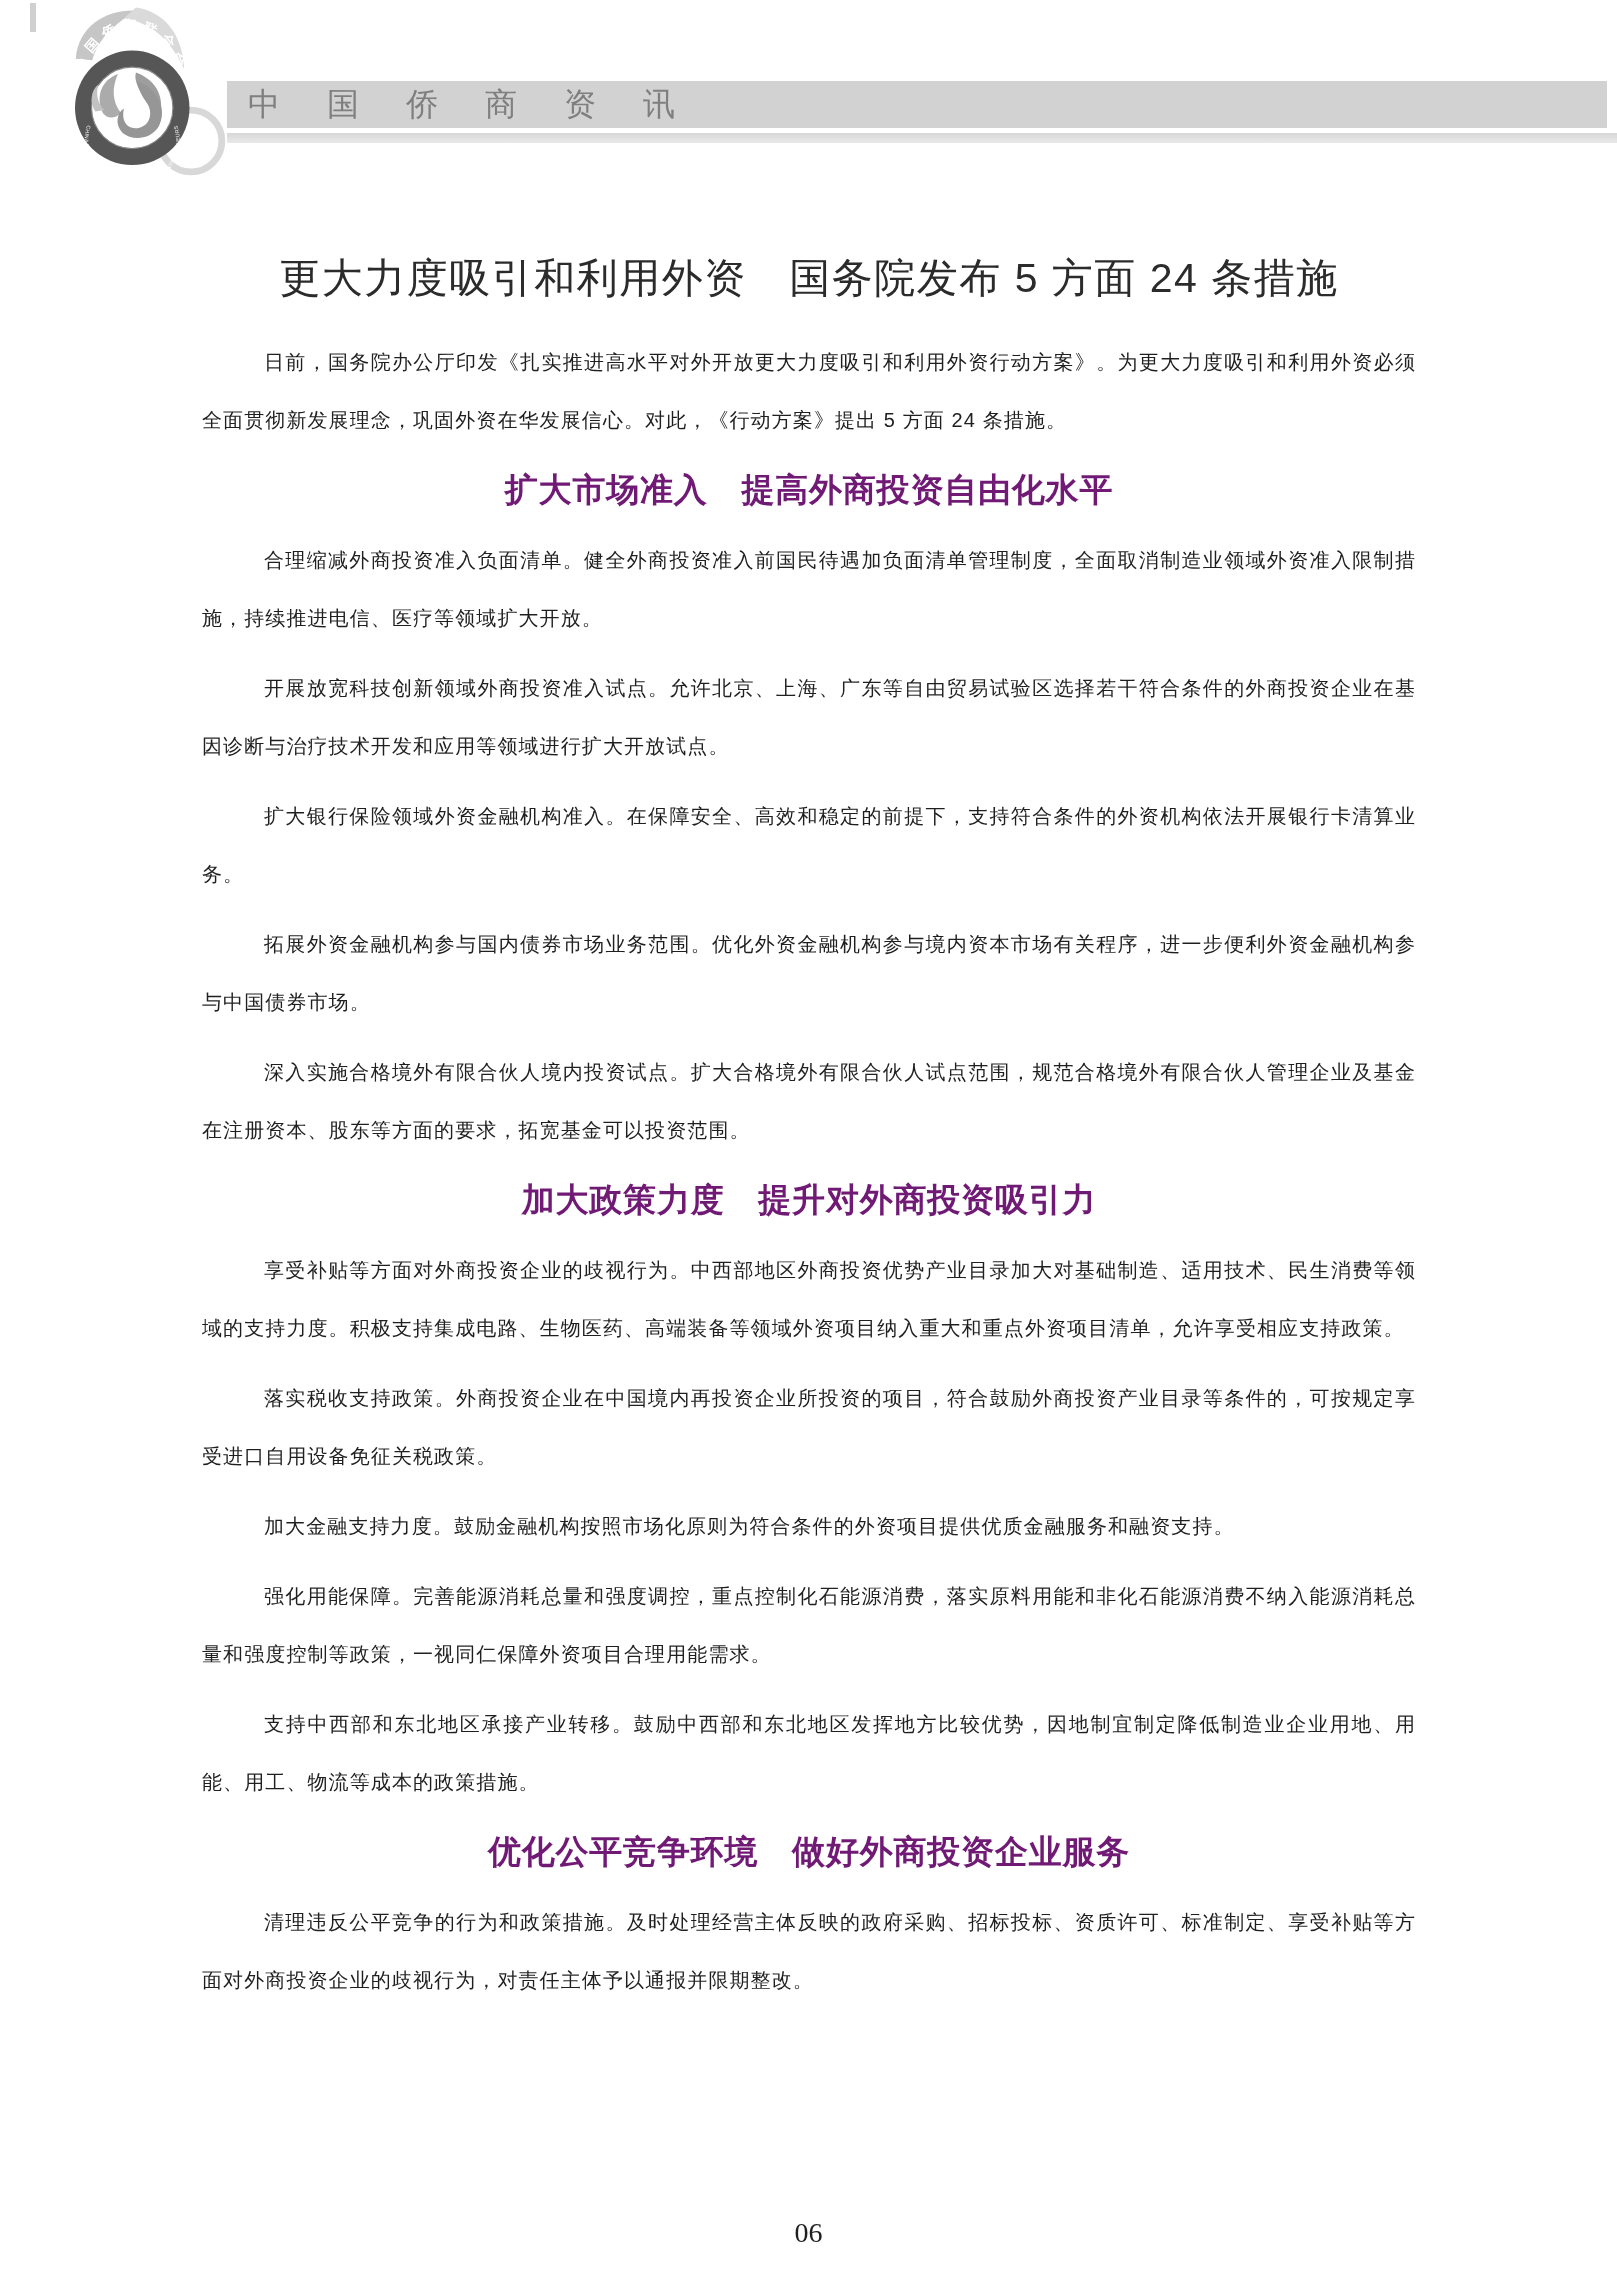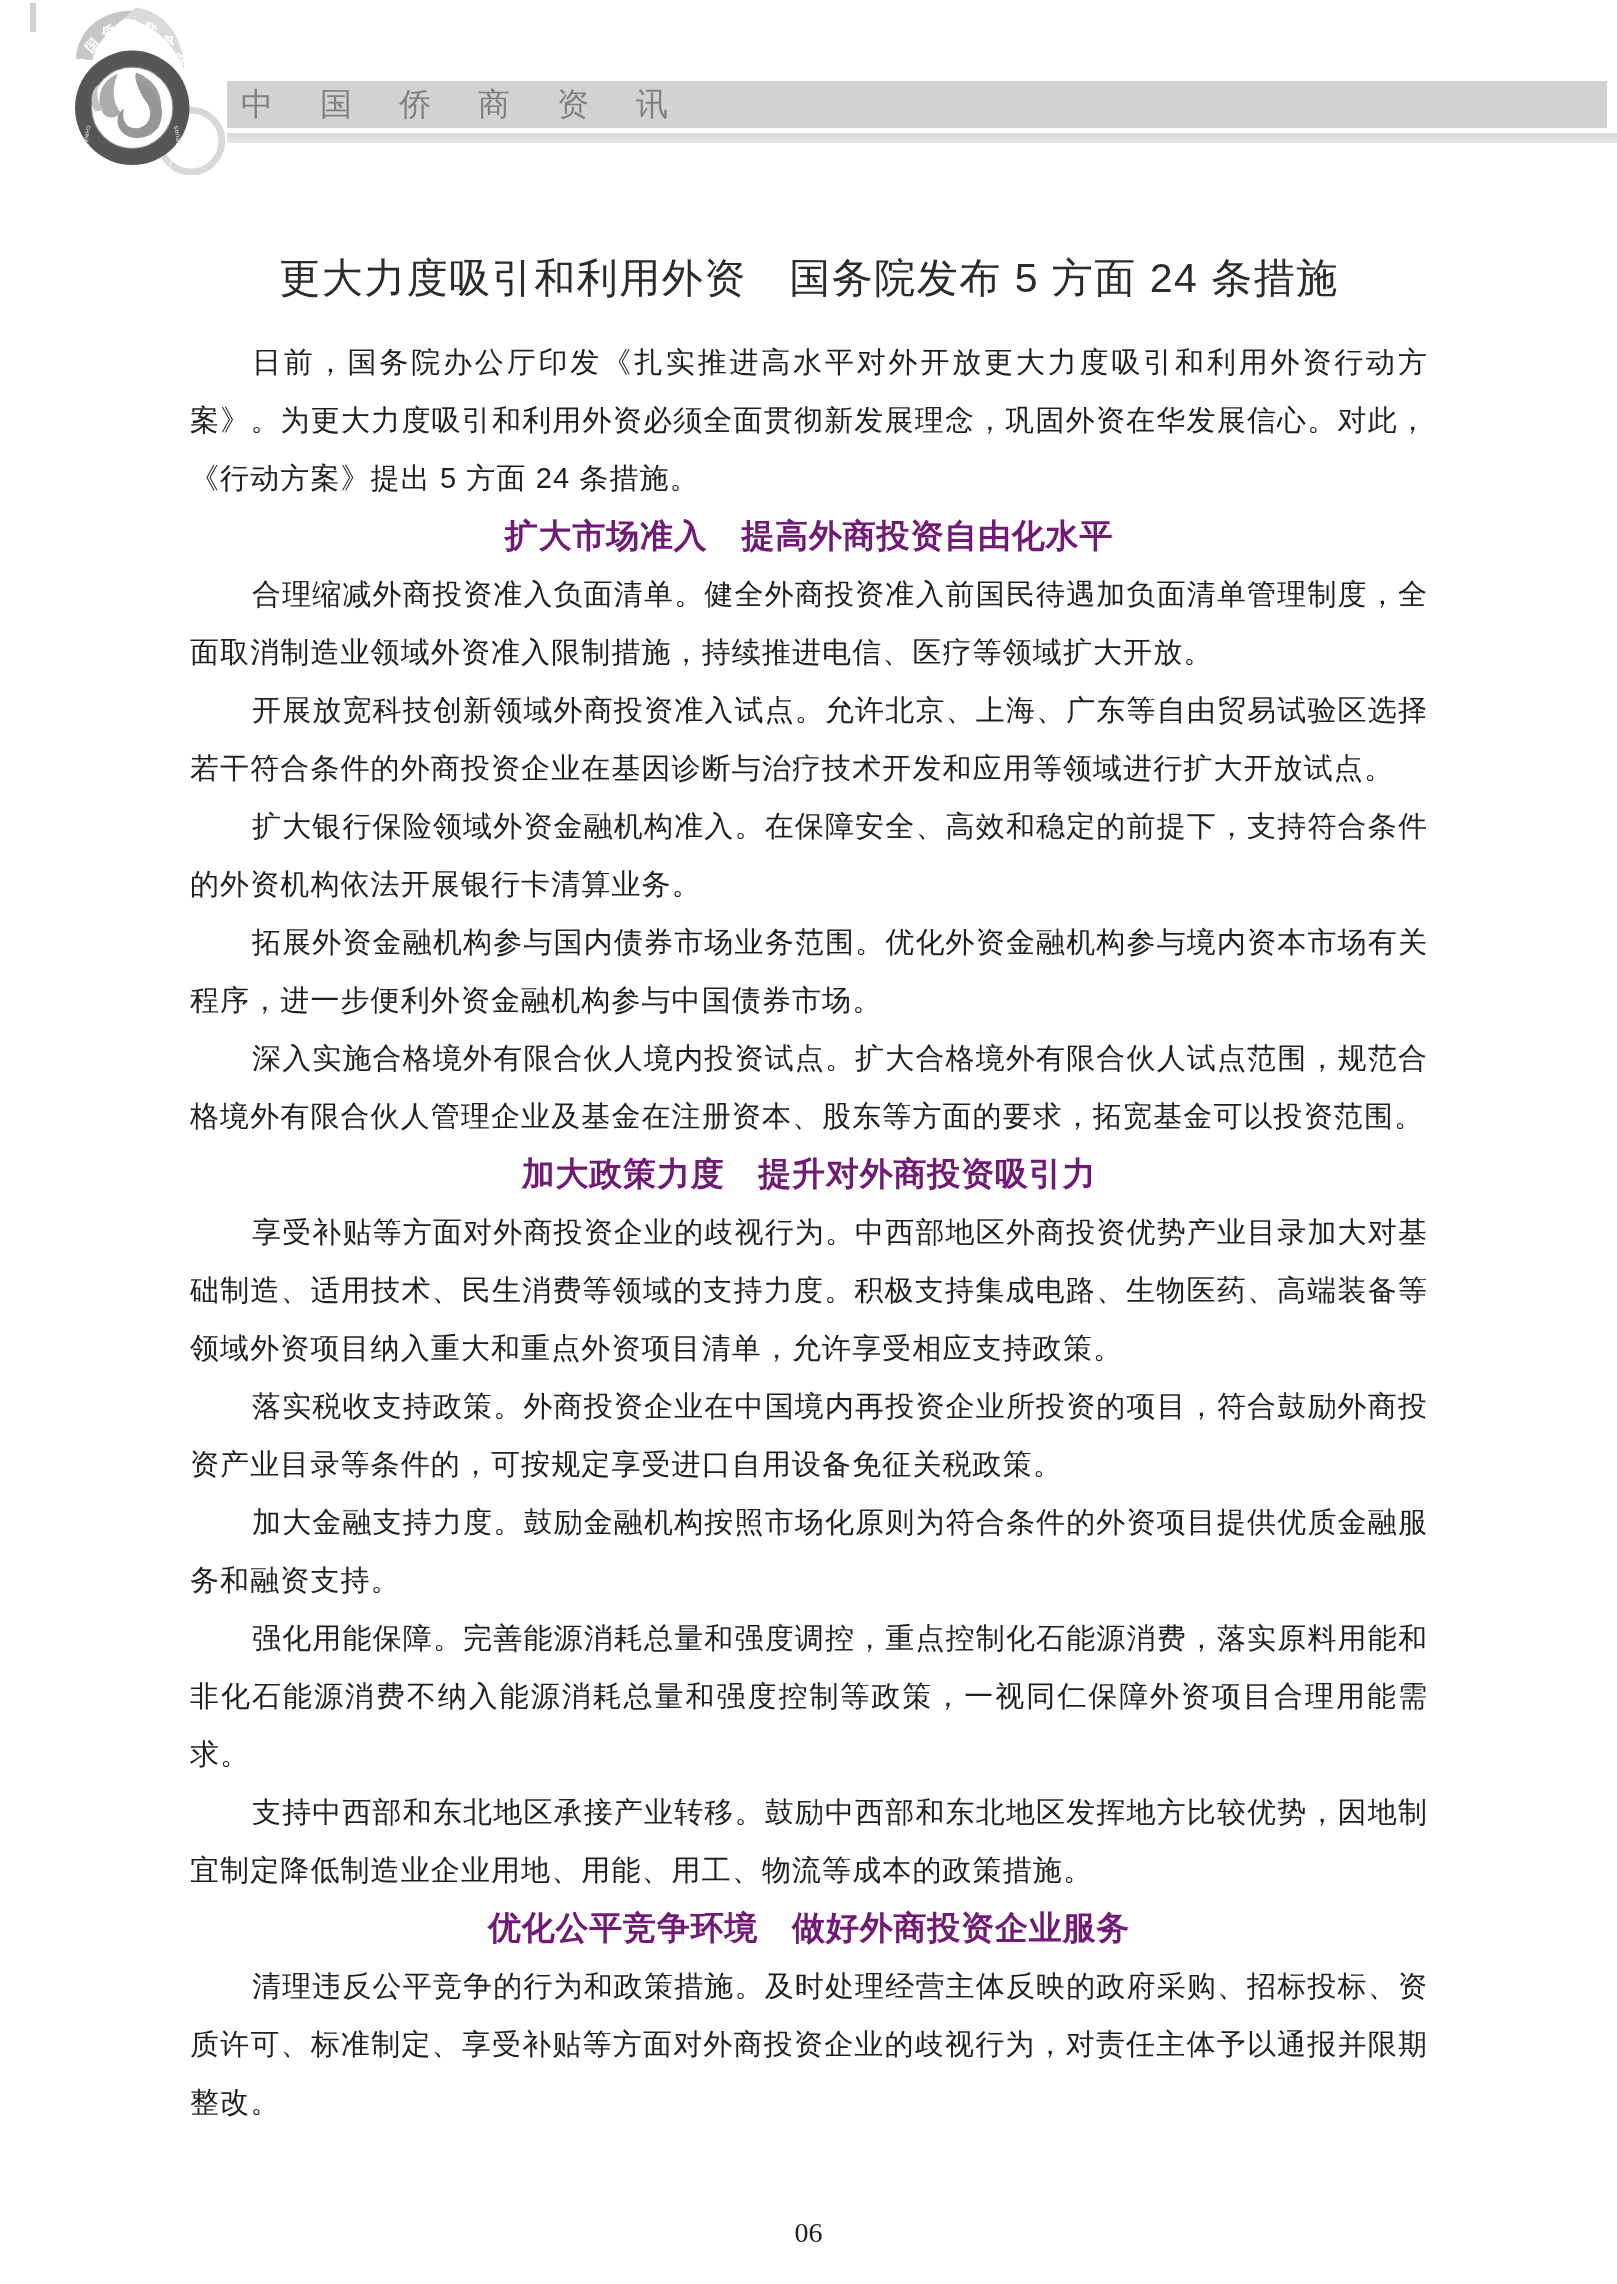--- a/index.html
+++ b/index.html
@@ -18,21 +18,21 @@
   .logo-svg{
     position:absolute;left:22.6px;top:0;width:226px;height:196px;
     z-index:3;
   }
   .banner{
     position:absolute;left:227px;top:81px;width:1380px;height:47px;
     background:#d2d2d2;z-index:1;
   }
   .banner-text{
     display:block;
-    padding-left:14px;
+    padding-left:21px;
     font-size:32px;line-height:47px;
     letter-spacing:47px;
     color:#7f7f7f;
     white-space:nowrap;
   }
   .banner-shadow{
     position:absolute;left:227px;top:133px;width:1390px;height:9.8px;
     background:linear-gradient(#d7d7d7,#e9e9e9);z-index:1;
   }
   
@@ -41,22 +41,22 @@
     color:#1f1f1f;
   }
   .doc-title{
     margin:0 0 13.5px 0;
     font-size:41px;line-height:81px;font-weight:normal;
     letter-spacing:1.5px;
     text-align:center;color:#2b2b2b;
     white-space:nowrap;
   }
   .para{
-    margin:0;
-    font-size:29px;line-height:58px;
+    margin:12px;
+    font-size:20px;line-height:58px;
     letter-spacing:1.1px;
     text-align:justify;
     text-indent:62px;
   }
   .sec-head{
     margin:0;
     font-size:33px;line-height:58px;font-weight:bold;
     text-align:center;text-indent:0;
     letter-spacing:0.8px;color:#701a75;
   }

